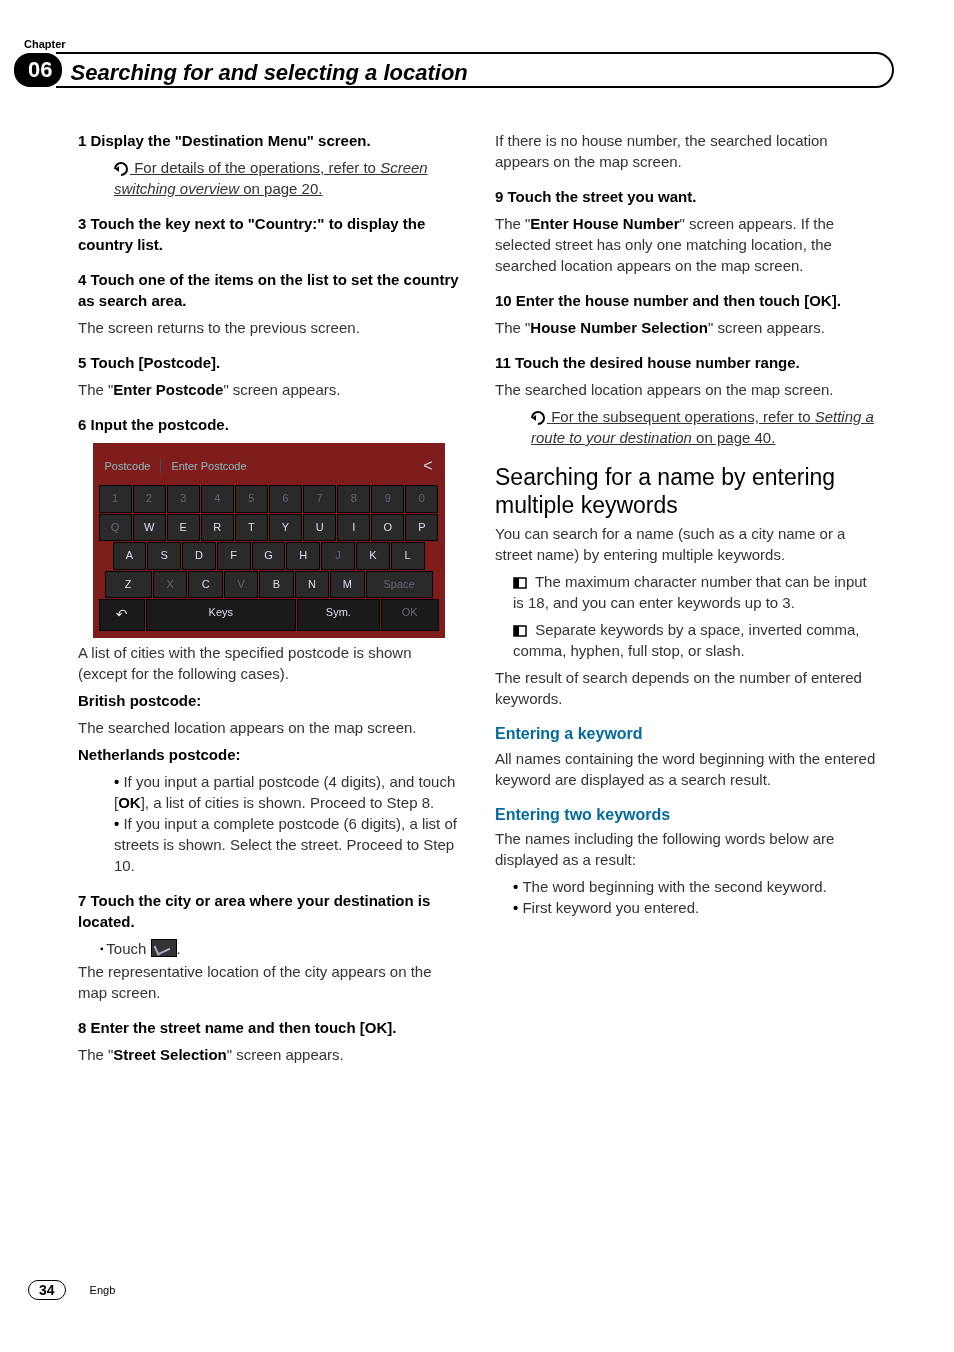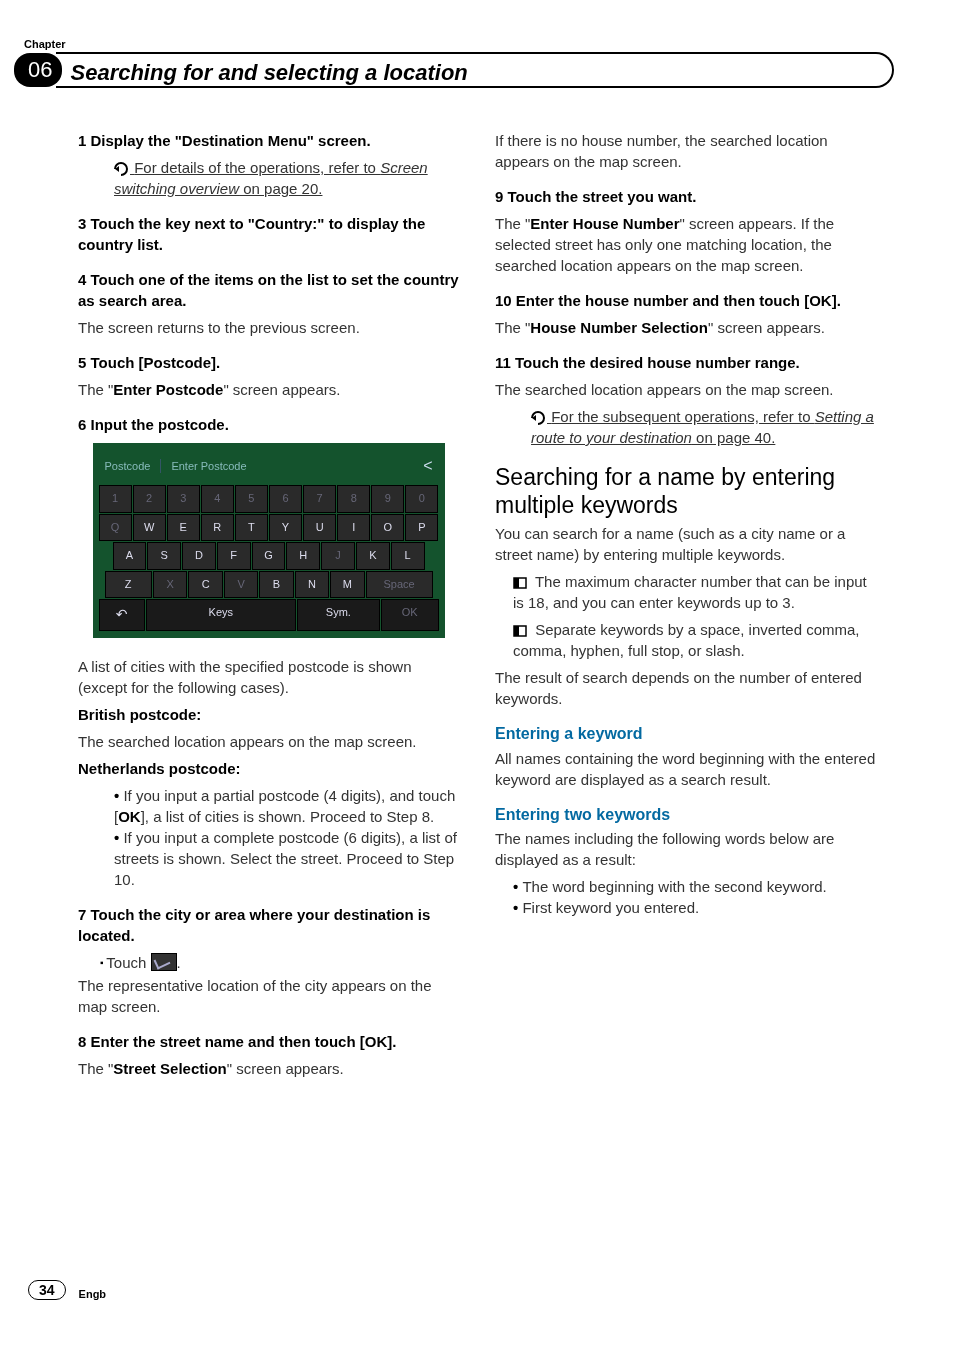--- a/index.html
+++ b/index.html
@@ -26,21 +26,21 @@
     position: absolute;
     top: 52px;
     left: 14px;
     right: 60px;
     display: flex;
     align-items: center;
   }
   .chapter-badge {
     background: #000;
     color: #fff;
-    font-weight: normal;
+    font-weight: bold;
     font-size: 22px;
     padding: 4px 10px 4px 14px;
     border-top-left-radius: 16px;
     border-bottom-left-radius: 16px;
     border-top-right-radius: 16px;
     border-bottom-right-radius: 16px;
     margin-right: 0;
   }
   .chapter-title-wrap {
     flex: 1;
@@ -125,22 +125,22 @@
     position: absolute;
     left: 3px; top: 3px;
     width: 12px; height: 8px;
     border-left: 2px solid #aac;
     border-bottom: 2px solid #aac;
     transform: rotate(-25deg);
   }
   
   .kbd {
     width: 340px;
-    margin: 8px auto 18px auto;
-    background: #14532d;
+    margin: 8px auto 4px auto;
+    background: #7f1d1d;
     padding: 10px 6px 6px 6px;
   }
   .kbd-top {
     display: flex;
     align-items: center;
     gap: 10px;
     padding: 2px 6px 8px 6px;
     color: #8bb;
     font-size: 11px;
   }
@@ -168,33 +168,33 @@
   .kbd-key.space { flex: 4; }
   .kbd-bot .kbd-key { background: #1a1a1a; }
   .kbd-arrow {
     color: #dde; font-size: 14px;
   }
   .pg-badge {
     position: absolute;
     left: 28px;
     bottom: 40px;
     display: flex;
-    align-items: flex-end;
-    gap: 13px;
+    align-items: center;
+    gap: 24px;
   }
   .pg-num {
     border: 1.5px solid #000;
     border-radius: 14px;
     padding: 1px 10px;
     font-weight: bold;
     font-size: 14px;
   }
   .pg-lang {
     font-size: 11px;
-    font-weight: bold;
+    font-weight: normal;
   }
 </style>
 </head>
 <body>
 
 <div class="page">
 
   <div class="chapter-label">Chapter</div>
 
   <div class="header-bar">

